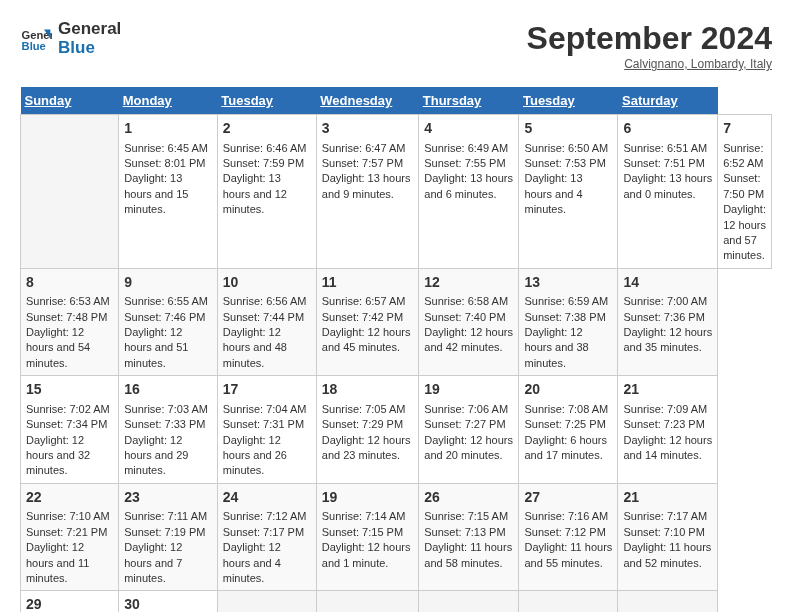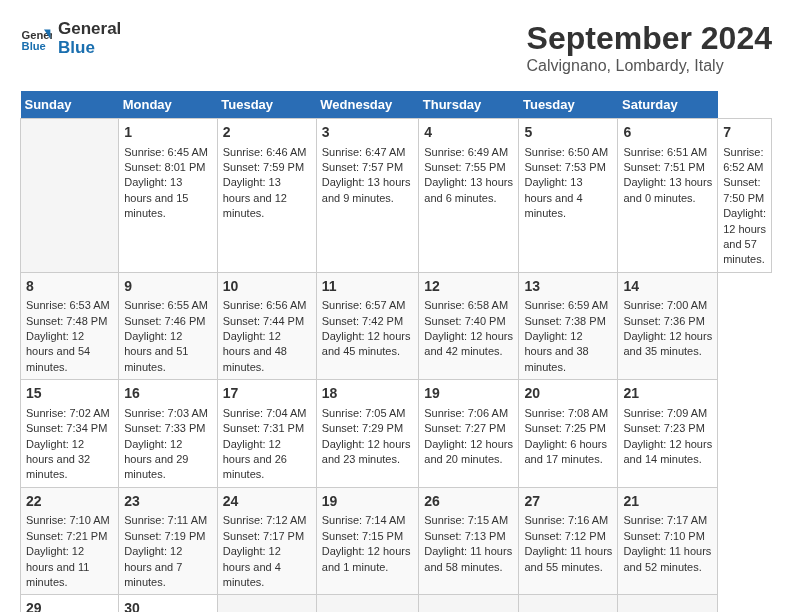--- a/index.html
+++ b/index.html
@@ -18,42 +18,44 @@
     }
     .logo {
       display: flex;
       align-items: center;
       gap: 6px;
     }
     .logo-icon {
       width: 32px;
       height: 32px;
     }
-    .title-block { text-align: left; margin-left: 44px; }
+    .title-block { text-align: right; margin-left: 44px; }
     .month-title {
       font-size: 32px;
       font-weight: bold;
       color: #333;
     }
     .location-title {
-      font-size: 16px;
+      font-size: 12px;
       color: #555;
+      text-decoration: underline;
     }
     table {
       width: 100%;
       border-collapse: collapse;
       font-size: 11px;
     }
     th {
       background-color: #2a6db5;
       color: #fff;
       padding: 6px 4px;
       text-align: left;
       font-size: 13px;
       font-weight: bold;
+      text-decoration: underline;
     }
     td {
       border: 1px solid #ccc;
       vertical-align: top;
       padding: 4px 5px;
       min-height: 70px;
       width: 14.28%;
       color: #333;
       line-height: 1.4;
     }

